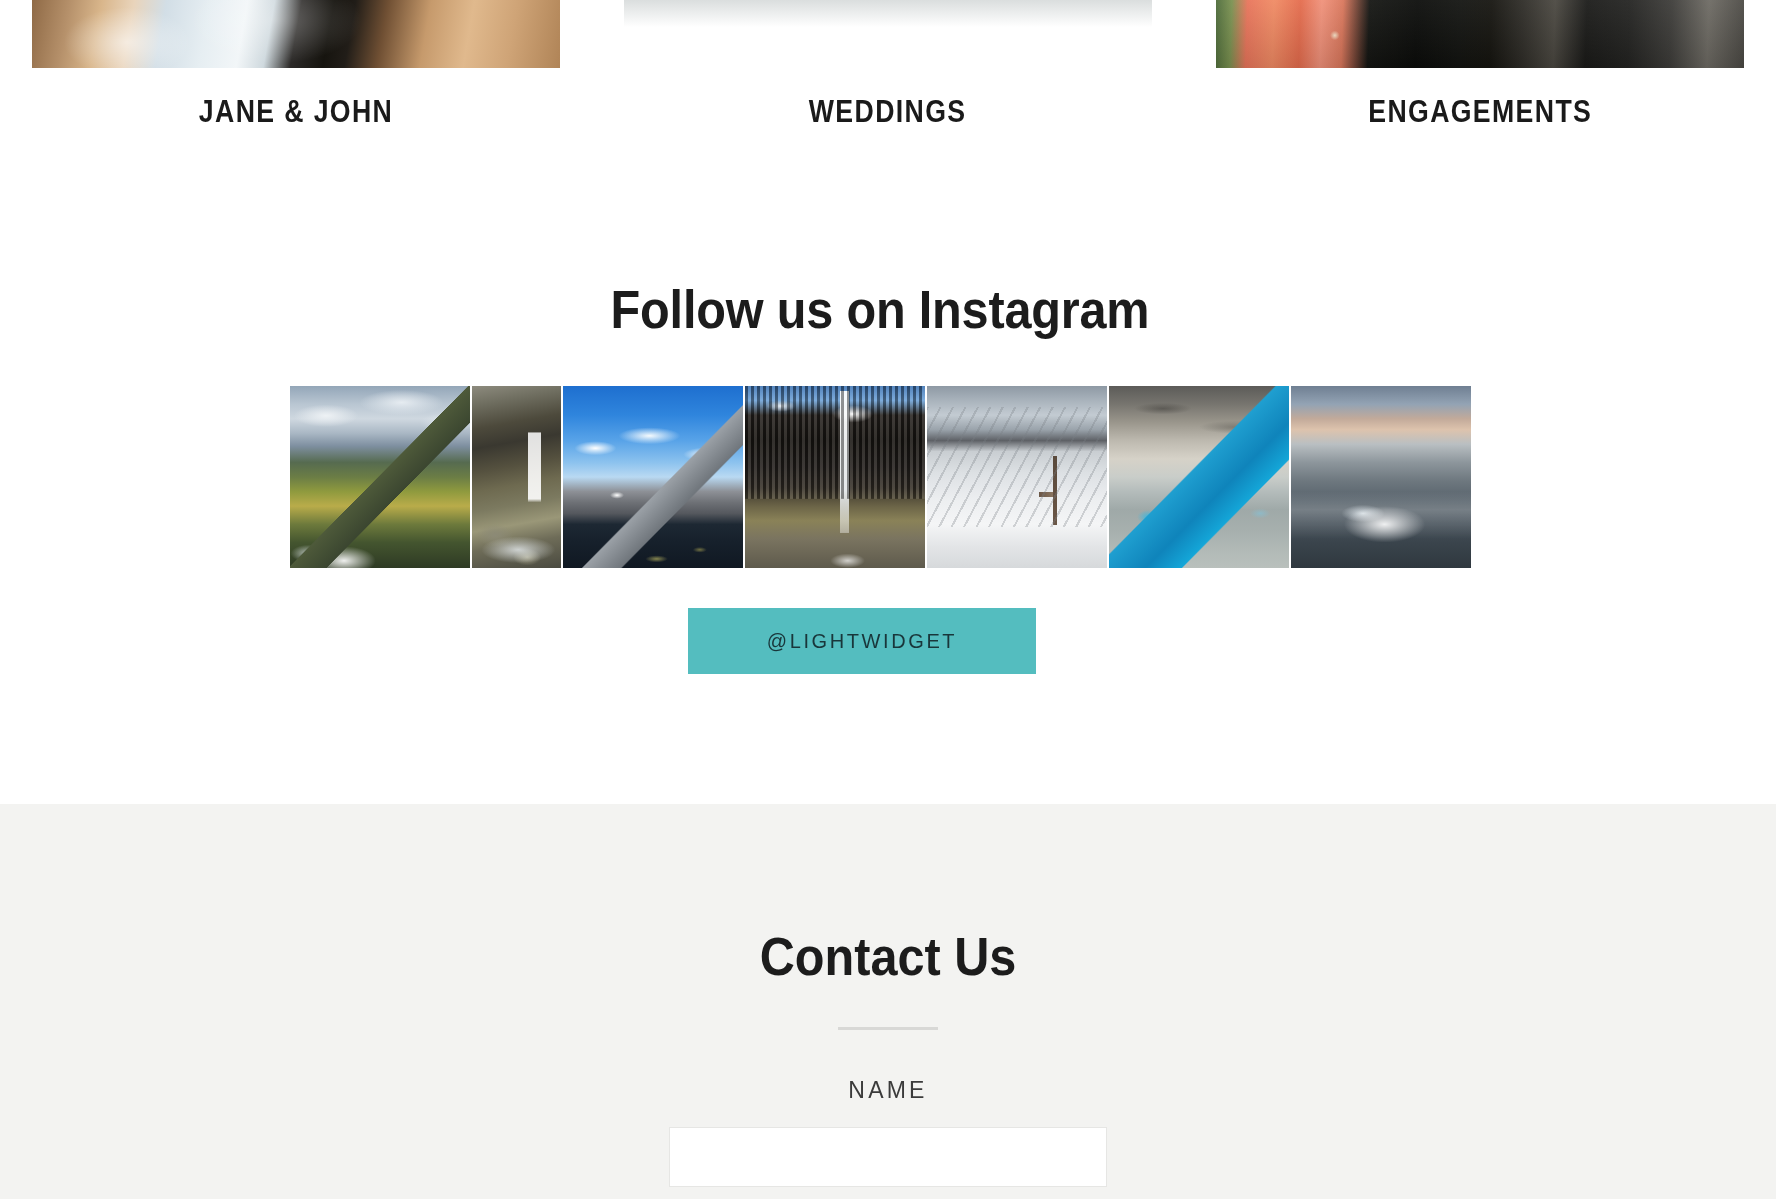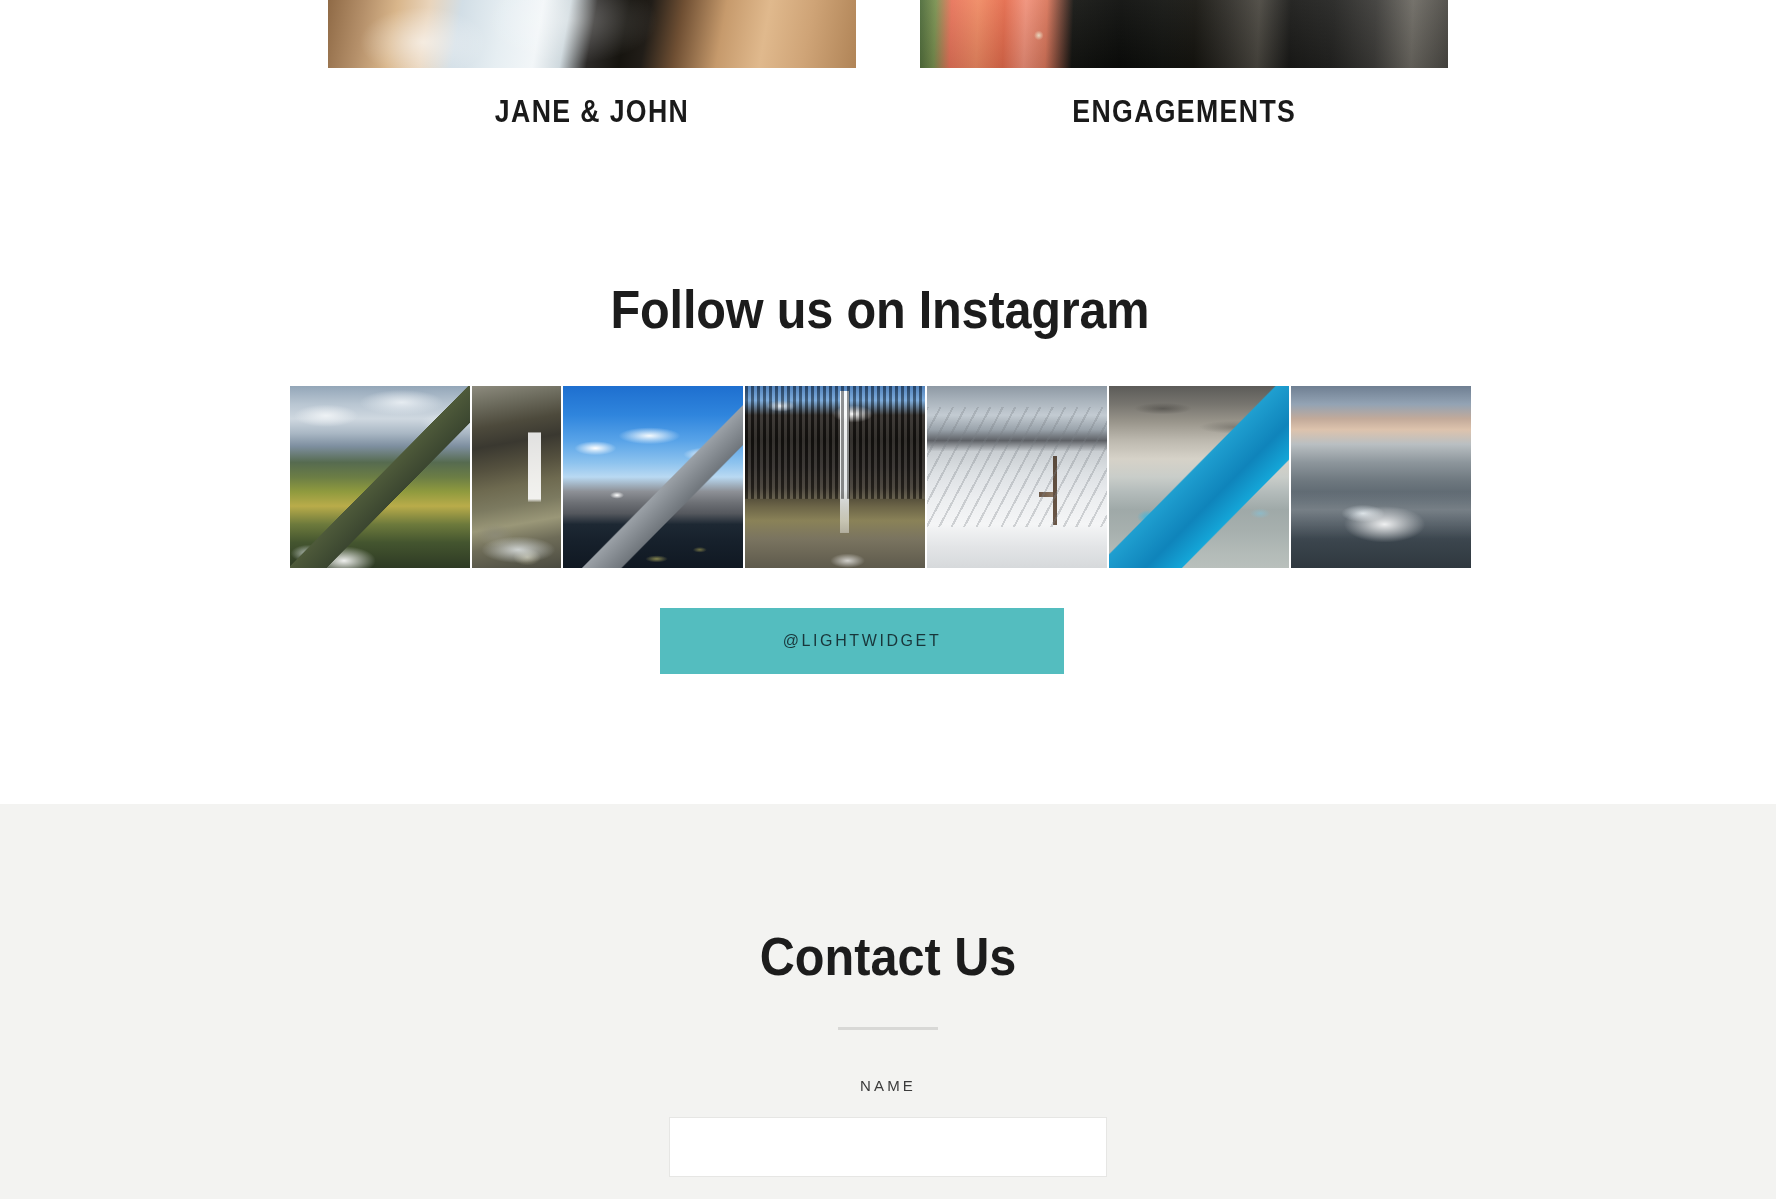--- a/index.html
+++ b/index.html
@@ -334,25 +334,25 @@
   .insta-btn-wrap {
     margin-top: 40px;
     display: flex;
     justify-content: center;
     padding-left: 0;
   }
   .insta-btn {
     background: #54bdbf;
     color: #19363a;
     border: none;
-    width: 404px;
+    width: 348px;
     height: 66px;
     font-family: "Liberation Sans", sans-serif;
     font-weight: 400;
-    font-size: 16px;
+    font-size: 20px;
     letter-spacing: 2.6px;
     cursor: pointer;
     display: flex;
     align-items: center;
     justify-content: center;
     margin-right: 36px;
   }
 
   
   .contact-section {
@@ -386,21 +386,21 @@
     padding-left: 0;
   }
   .field-group {
     display: flex;
     flex-direction: column;
     align-items: center;
   }
   .field-label {
     font-family: "Liberation Sans", sans-serif;
     font-weight: 300;
-    font-size: 15px;
+    font-size: 23px;
     letter-spacing: 3.2px;
     color: #3b3b3b;
     text-transform: uppercase;
   }
   .field-input {
     margin-top: 23px;
     background: #ffffff;
     border: 1px solid #e6e6e4;
     height: 60px;
     font-family: "Liberation Sans", sans-serif;
@@ -415,20 +415,24 @@
 </head>
 <body>
 
 <section class="category-strip">
 
   <div class="category-card">
     <span class="category-thumb ph-jane"></span>
     <div class="category-label">JANE &amp; JOHN</div>
   </div>
 
+  <div class="category-card">
+    <span class="category-thumb ph-wed"></span>
+    <div class="category-label">WEDDINGS</div>
+  </div>
 
   <div class="category-card">
     <span class="category-thumb ph-eng"></span>
     <div class="category-label">ENGAGEMENTS</div>
   </div>
 
 </section>
 
 <section class="instagram-section">
 

